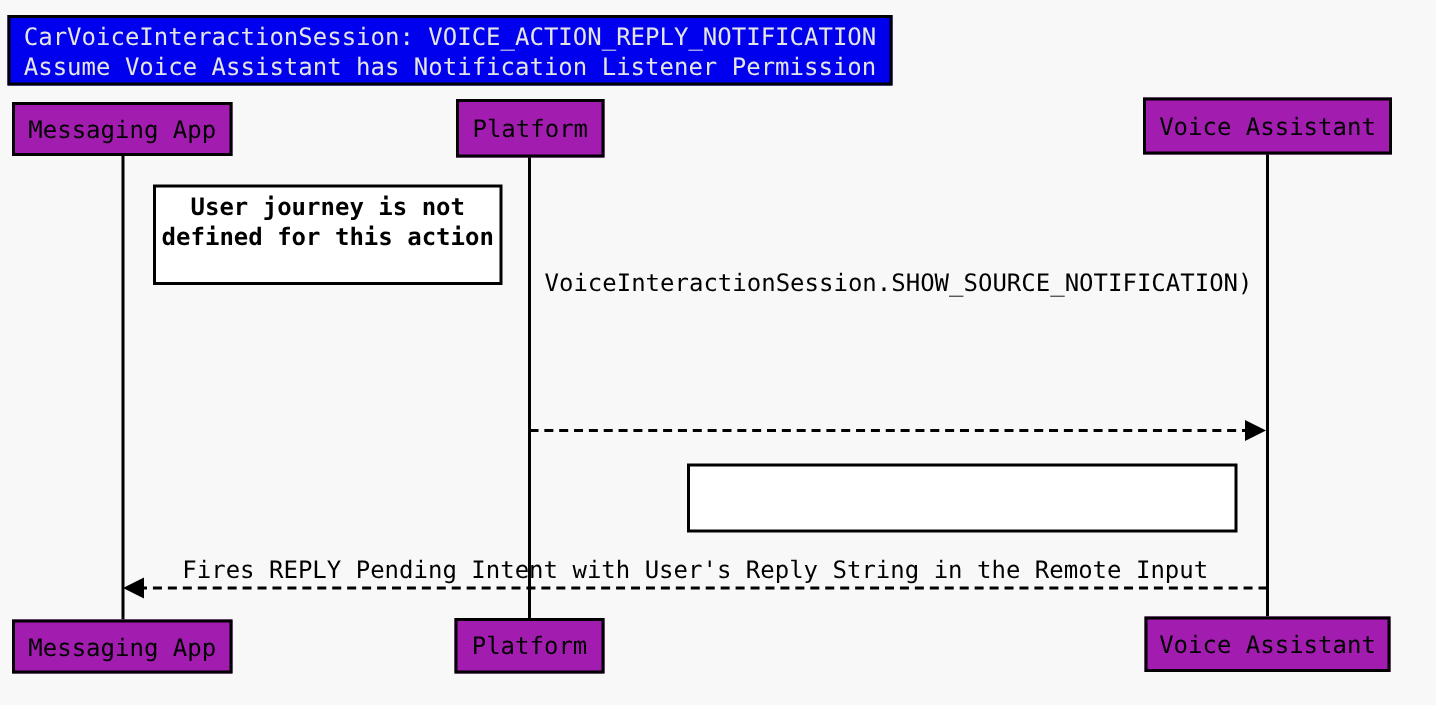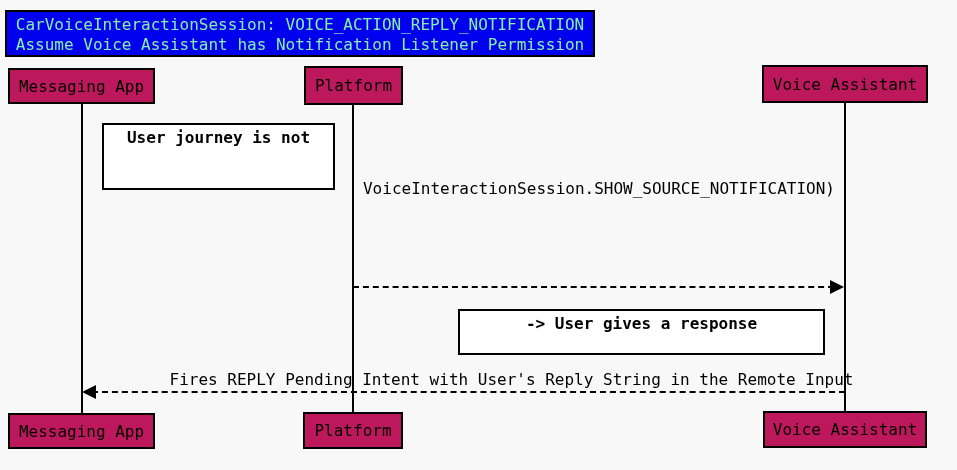--- a/index.html
+++ b/index.html
@@ -17,28 +17,28 @@
     overflow: hidden;
   }
   .abs { position: absolute; }
 
   .title-box {
     left: 5px; top: 10px;
     width: 590px; height: 47px;
     background: #0000ee;
     border: 2px solid #000000;
     box-sizing: border-box;
-    color: #86efac;
+    color: #e5e5e5;
     text-align: center;
     line-height: 20px;
     padding-top: 3px;
   }
 
   .actor-box {
-    background: #be185d;
+    background: #a21caf;
     border: 2px solid #000000;
     box-sizing: border-box;
     display: flex;
     align-items: center;
     justify-content: center;
     white-space: nowrap;
   }
 
   .lifeline {
     width: 2px;
@@ -102,36 +102,36 @@
 </div>
 <div class="abs actor-box" style="left:304px; top:66px; width:99px; height:39px;">
   <span>Platform</span>
 </div>
 <div class="abs actor-box" style="left:762px; top:65px; width:166px; height:38px;">
   <span>Voice Assistant</span>
 </div>
 
 <div class="abs note-box" style="left:102px; top:123px; width:233px; height:67px;">
   <div>User journey is not</div>
+  <div>defined for this action</div>
 </div>
 
 <div class="abs msg-label" style="left:353px; top:179px; width:492px;">
   <div>VoiceInteractionSession.SHOW_SOURCE_NOTIFICATION)</div>
 </div>
 
 <div class="abs arrow" style="left:353px; top:280px; width:491px;">
   <div class="dash" style="left:0; right:10px;"></div>
   <div class="head-right"></div>
 </div>
 
 <div class="abs note-box" style="left:458px; top:309px; width:367px; height:46px;">
-  <div>-&gt; User gives a response</div>
 </div>
 
-<div class="abs msg-label" style="left:82px; top:370px; width:763px;margin-left:48px;">
+<div class="abs msg-label" style="left:82px; top:370px; width:763px;">
   <div>Fires REPLY Pending Intent with User's Reply String in the Remote Input</div>
 </div>
 
 <div class="abs arrow" style="left:82px; top:385px; width:763px;">
   <div class="dash" style="left:10px; right:0;"></div>
   <div class="head-left"></div>
 </div>
 
 <div class="abs actor-box" style="left:8px; top:413px; width:147px; height:36px;">
   <span>Messaging App</span>

